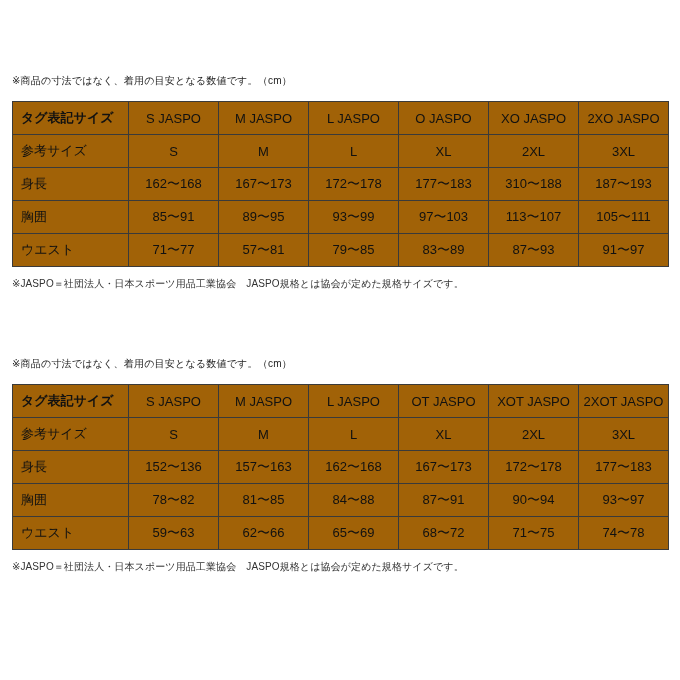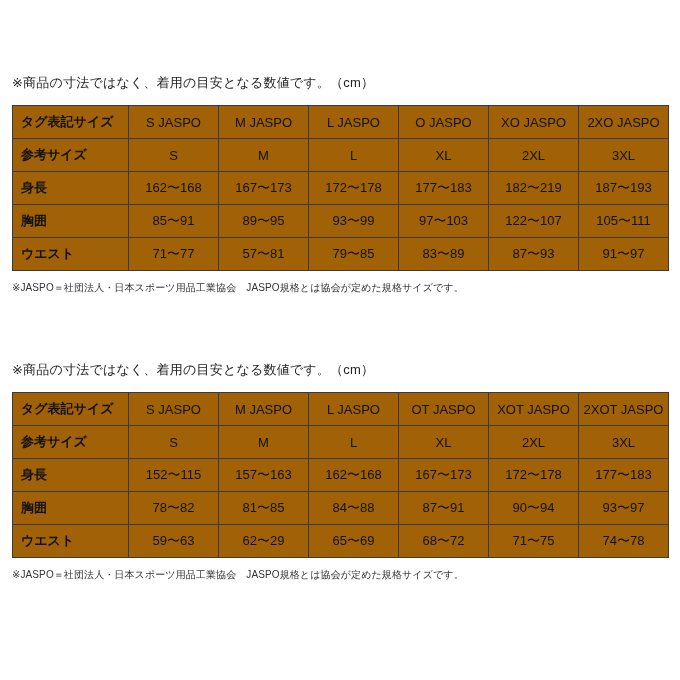--- a/index.html
+++ b/index.html
@@ -24,21 +24,21 @@
   .section {
     width: 656px;
   }
   .sec-title {
     font-size: 15.5px;
     font-weight: bold;
     letter-spacing: 0.5px;
     color: #111111;
   }
   .sec-note {
-    font-size: 13px;
+    font-size: 10px;
     color: #222222;
     letter-spacing: 0.2px;
   }
   table.size-table {
     border-collapse: collapse;
     table-layout: fixed;
     width: 656px;
     background: #a16207;
   }
   table.size-table td {
@@ -47,21 +47,21 @@
     font-size: 13px;
     color: #111111;
     text-align: center;
     vertical-align: middle;
     padding: 0 2px;
     white-space: nowrap;
   }
   table.size-table td.rowhead {
     text-align: left;
     padding-left: 8px;
-    font-weight: bold;
+    font-weight: normal;
     font-size: 13px;
   }
   table.size-table tr.head td {
     font-weight: bold;
   }
   table.size-table tr.head td.colhead {
     font-weight: normal;
     font-size: 13px;
     text-align: center;
   }
@@ -116,30 +116,30 @@
           <td>XL</td>
           <td>2XL</td>
           <td>3XL</td>
         </tr>
         <tr>
           <td class="rowhead">身長</td>
           <td>162〜168</td>
           <td>167〜173</td>
           <td>172〜178</td>
           <td>177〜183</td>
-          <td>182〜219</td>
+          <td>310〜188</td>
           <td>187〜193</td>
         </tr>
         <tr>
           <td class="rowhead">胸囲</td>
           <td>85〜91</td>
           <td>89〜95</td>
           <td>93〜99</td>
           <td>97〜103</td>
-          <td>122〜107</td>
+          <td>113〜107</td>
           <td>105〜111</td>
         </tr>
         <tr>
           <td class="rowhead">ウエスト</td>
           <td>71〜77</td>
           <td>57〜81</td>
           <td>79〜85</td>
           <td>83〜89</td>
           <td>87〜93</td>
           <td>91〜97</td>
@@ -182,40 +182,40 @@
           <td class="rowhead">参考サイズ</td>
           <td>S</td>
           <td>M</td>
           <td>L</td>
           <td>XL</td>
           <td>2XL</td>
           <td>3XL</td>
         </tr>
         <tr>
           <td class="rowhead">身長</td>
-          <td>152〜115</td>
+          <td>152〜136</td>
           <td>157〜163</td>
           <td>162〜168</td>
           <td>167〜173</td>
           <td>172〜178</td>
           <td>177〜183</td>
         </tr>
         <tr>
           <td class="rowhead">胸囲</td>
           <td>78〜82</td>
           <td>81〜85</td>
           <td>84〜88</td>
           <td>87〜91</td>
           <td>90〜94</td>
           <td>93〜97</td>
         </tr>
         <tr>
           <td class="rowhead">ウエスト</td>
           <td>59〜63</td>
-          <td>62〜29</td>
+          <td>62〜66</td>
           <td>65〜69</td>
           <td>68〜72</td>
           <td>71〜75</td>
           <td>74〜78</td>
         </tr>
       </tbody>
     </table>
 
     <div class="sp-3"></div>
     <div class="footnote">※JASPO＝社団法人・日本スポーツ用品工業協会　JASPO規格とは協会が定めた規格サイズです。</div>

